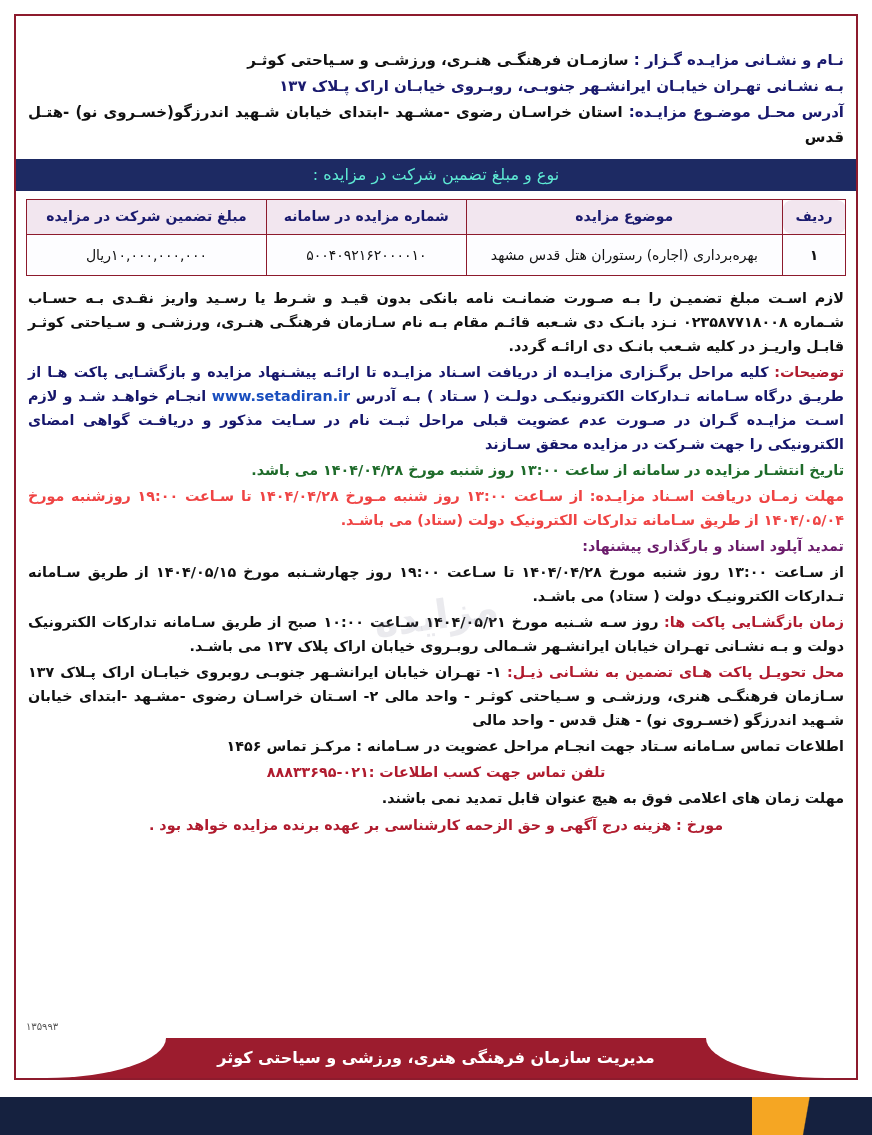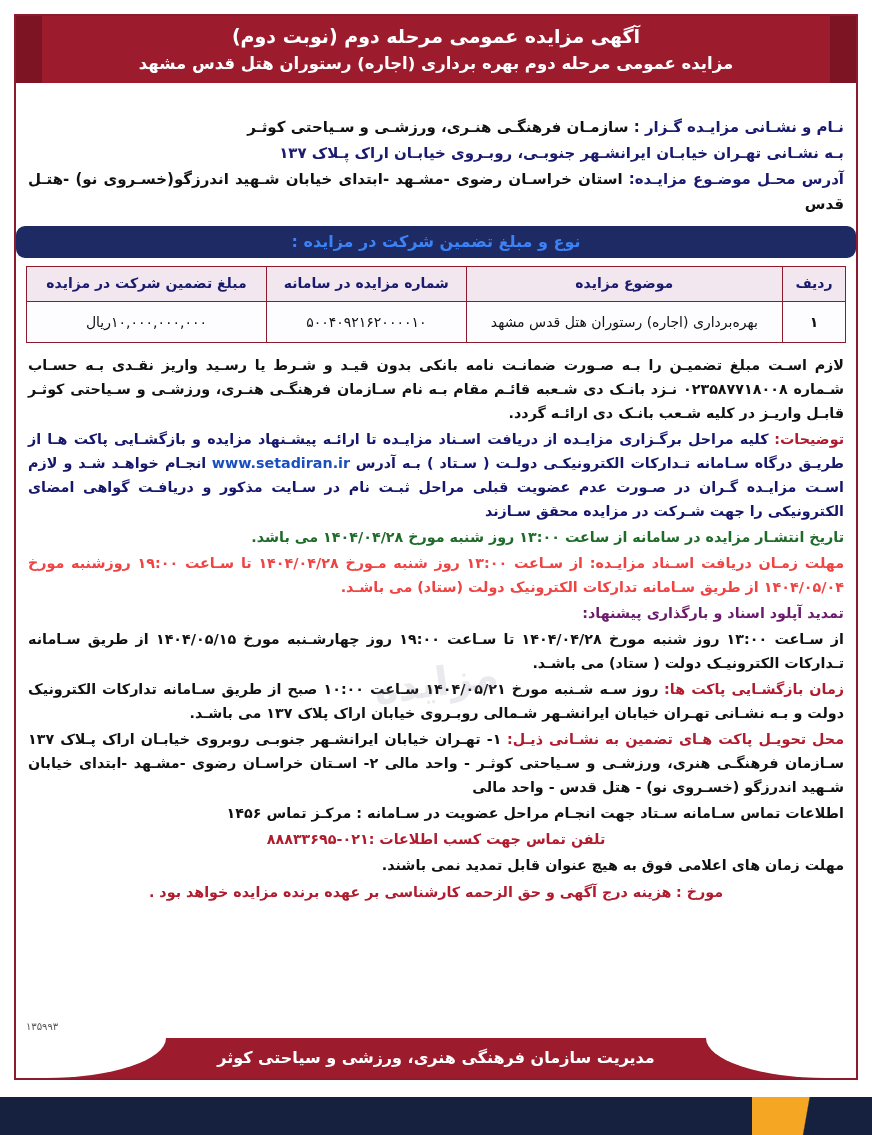--- a/index.html
+++ b/index.html
@@ -63,27 +63,26 @@
     text-align:justify;
     margin-top:24px;
   }
   .intro .row{display:block;}
   .intro .lbl{color:#1a1a6e;}
   .intro .val{color:#111111;font-weight:bold;}
 
   
   .subbanner{
     background:#1d2a63;
-    color:#3b82f6;
+    color:#5eead4;
     text-align:center;
     font-size:16px;
-    font-weight:bold;
+    font-weight:normal;
     padding:6px 0 7px 0;
     margin-top:2px;
-    border-radius:9px;
   }
 
   
   table.bid{
     width:820px;
     margin:8px auto 6px auto;
     border-collapse:collapse;
     font-size:14px;
   }
   table.bid th{
@@ -97,21 +96,21 @@
   }
   table.bid td{
     border:1px solid #8d1b2d;
     padding:9px 4px;
     text-align:center;
     color:#111;
     line-height:1.6;
     background:#fdfdff;
   }
   table.bid td.ridx{width:54px;font-weight:bold;}
-  table.bid th.ridx{width:54px;}
+  table.bid th.ridx{width:54px;border-radius:9px;}
 
   
   .body{
     padding:4px 12px 0 12px;
     font-size:14.3px;
     line-height:1.68;
     text-align:justify;
     color:#111;
     position:relative;
   }
@@ -182,24 +181,20 @@
     background:linear-gradient(100deg,#f5a623 0%,#f5a623 45%,#15213f 46%);
   }
 </style>
 </head>
 <body>
 
 <div class="page">
 
   <div class="sheet">
 
-    <div class="banner">
-      <div class="line1">آگهی مزایده عمومی مرحله دوم (نوبت دوم)</div>
-      <div class="line2">مزایده عمومی مرحله دوم بهره برداری (اجاره) رستوران هتل قدس مشهد</div>
-    </div>
 
     <div class="intro">
       <div class="row">
         <span class="lbl">نـام و نشـانی مزایـده گـزار :</span>
         <span class="val">سازمـان فرهنگـی هنـری، ورزشـی و سـیاحتی کوثـر</span>
       </div>
       <div class="row">بـه نشـانی تهـران خیابـان ایرانشـهر جنوبـی، روبـروی خیابـان اراک پـلاک ۱۳۷</div>
       <div class="row">
         <span class="lbl">آدرس محـل موضـوع مزایـده:</span>
         <span class="val">استان خراسـان رضوی -مشـهد -ابتدای خیابان شـهید اندرزگو(خسـروی نو) -هتـل قدس</span>

